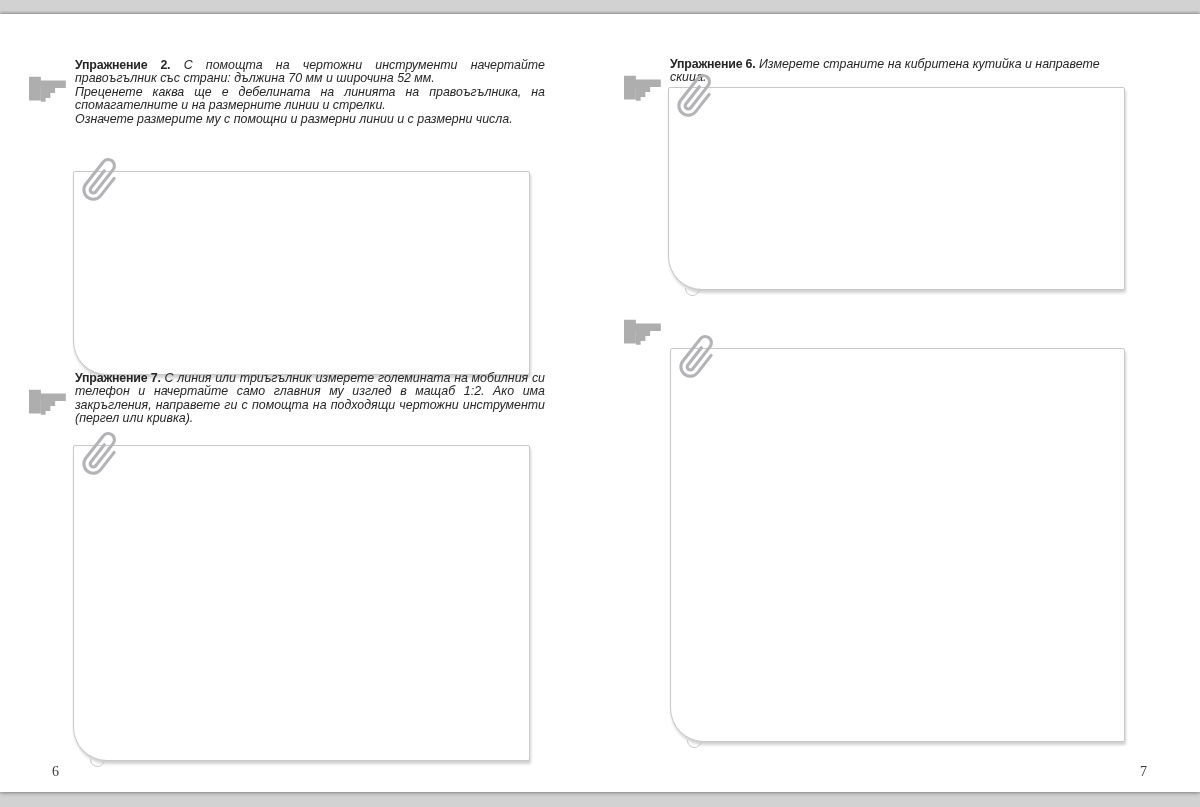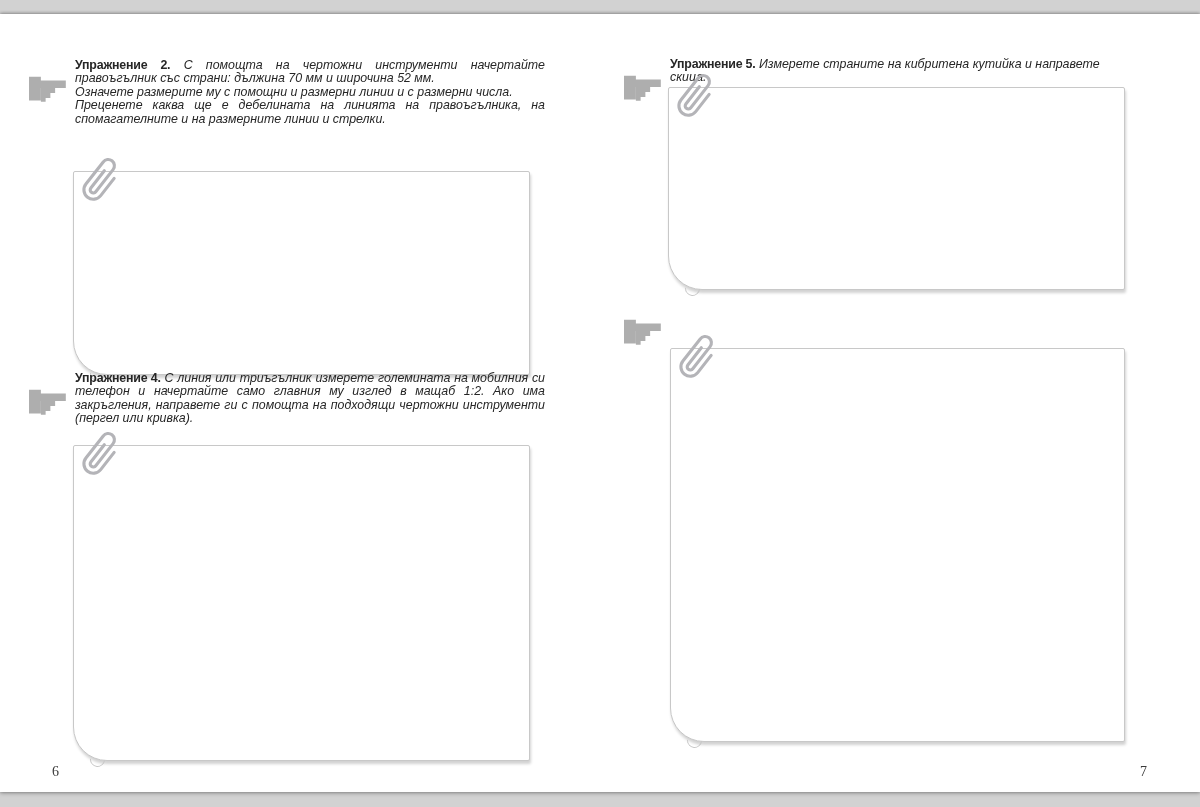--- a/index.html
+++ b/index.html
@@ -78,62 +78,62 @@
   <div class="spread">
 
     <span class="manicule" style="left:29px;top:59px;">
       <svg viewBox="0 0 32 24" width="38" height="30" preserveAspectRatio="none">
           <use href="#manicule-shape"></use>
         </svg>
     </span>
     <div class="exercise" style="left:75px;top:45px;width:470px;">
       <div class="ex-text">
         <p><b class="ex-title">Упражнение 2.</b> <span>С помощта на чертожни инструменти начертайте правоъгълник със страни: дължина 70 мм и широчина 52 мм.</span></p>
+        <p>Преценете каква ще е дебелината на линията на правоъгълника, на спомагателните и на размерните линии и стрелки.</p>
         <p>Означете размерите му с помощни и размерни линии и с размерни числа.</p>
-        <p>Преценете каква ще е дебелината на линията на правоъгълника, на спомагателните и на размерните линии и стрелки.</p>
       </div>
     </div>
 
     <div class="sheet" style="left:73px;top:157px;width:455px;height:202px;">
       <span class="clip">
         <svg viewBox="0 0 16 16" width="50" height="50">
             <use href="#paperclip-shape"></use>
           </svg>
       </span>
     </div>
 
     <span class="manicule" style="left:29px;top:372px;">
       <svg viewBox="0 0 32 24" width="38" height="30" preserveAspectRatio="none">
           <use href="#manicule-shape"></use>
         </svg>
     </span>
     <div class="exercise" style="left:75px;top:358px;width:470px;">
       <div class="ex-text">
-        <p><b class="ex-title">Упражнение 4.</b> <span>С линия или триъгълник измерете големината на мобилния си телефон и начертайте само главния му изглед в мащаб 1:2. Ако има закръгления, направете ги с помощта на подходящи чертожни инструменти (пергел или кривка).</span></p>
+        <p><b class="ex-title">Упражнение 7.</b> <span>С линия или триъгълник измерете големината на мобилния си телефон и начертайте само главния му изглед в мащаб 1:2. Ако има закръгления, направете ги с помощта на подходящи чертожни инструменти (пергел или кривка).</span></p>
       </div>
     </div>
 
     <div class="sheet" style="left:73px;top:431px;width:455px;height:314px;">
       <span class="clip">
         <svg viewBox="0 0 16 16" width="50" height="50">
             <use href="#paperclip-shape"></use>
           </svg>
       </span>
     </div>
 
     <span class="pagenum" style="left:52px;top:750px;">6</span>
 
     <span class="manicule" style="left:624px;top:58px;">
       <svg viewBox="0 0 32 24" width="38" height="30" preserveAspectRatio="none">
           <use href="#manicule-shape"></use>
         </svg>
     </span>
     <div class="exercise" style="left:670px;top:44px;width:455px;">
       <div class="ex-text" style="text-align:left;">
-        <p><b class="ex-title">Упражнение 5.</b> <span>Измерете страните на кибритена кутийка и направете скица.</span></p>
+        <p><b class="ex-title">Упражнение 6.</b> <span>Измерете страните на кибритена кутийка и направете скица.</span></p>
       </div>
     </div>
 
     <div class="sheet" style="left:668px;top:73px;width:455px;height:201px;">
       <span class="clip">
         <svg viewBox="0 0 16 16" width="50" height="50">
             <use href="#paperclip-shape"></use>
           </svg>
       </span>
     </div>

